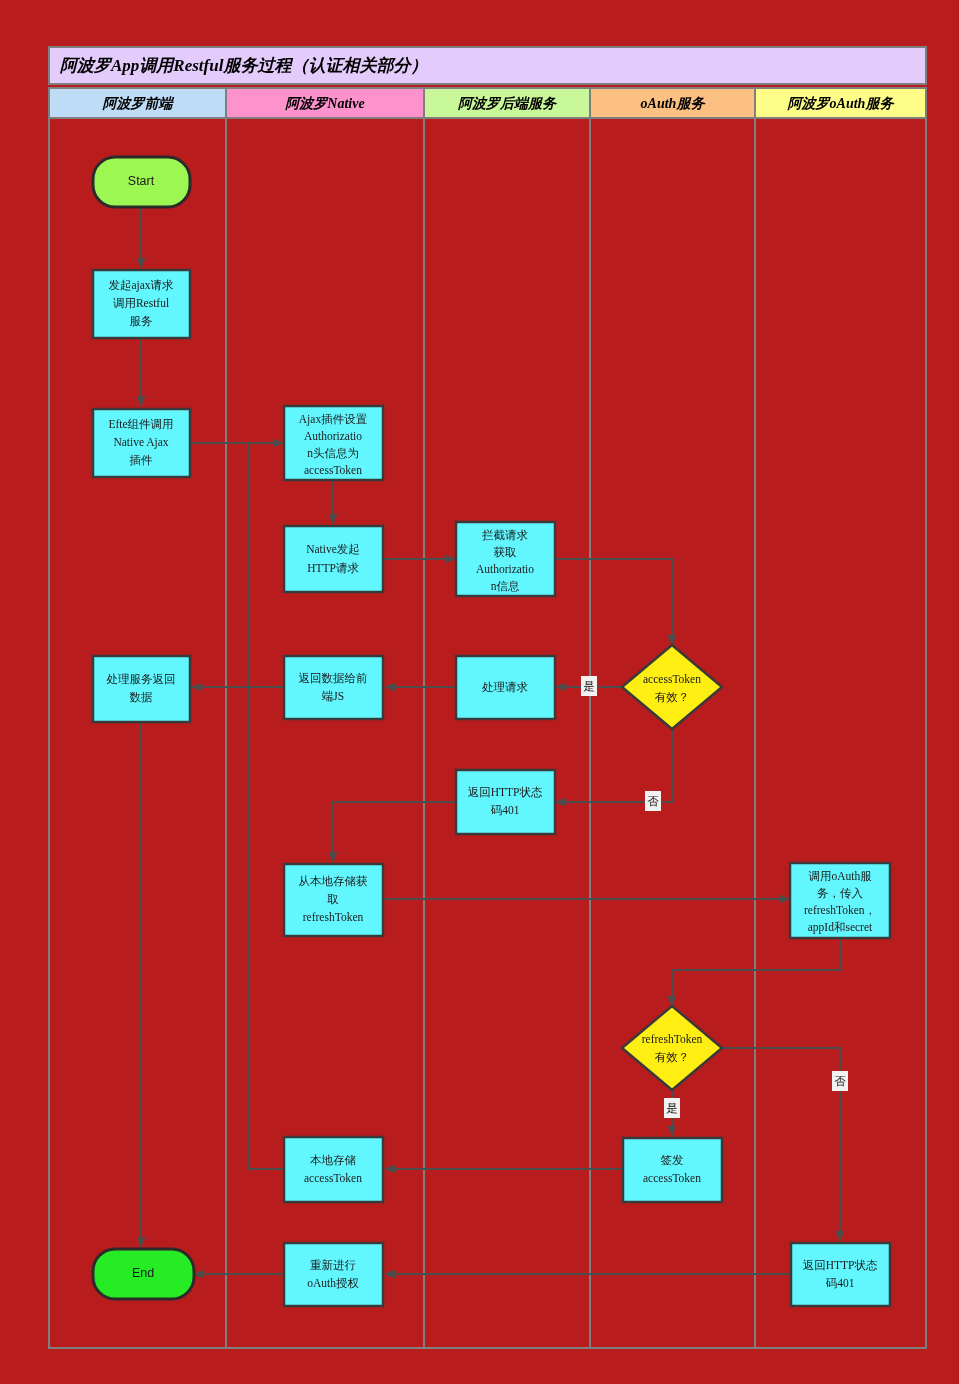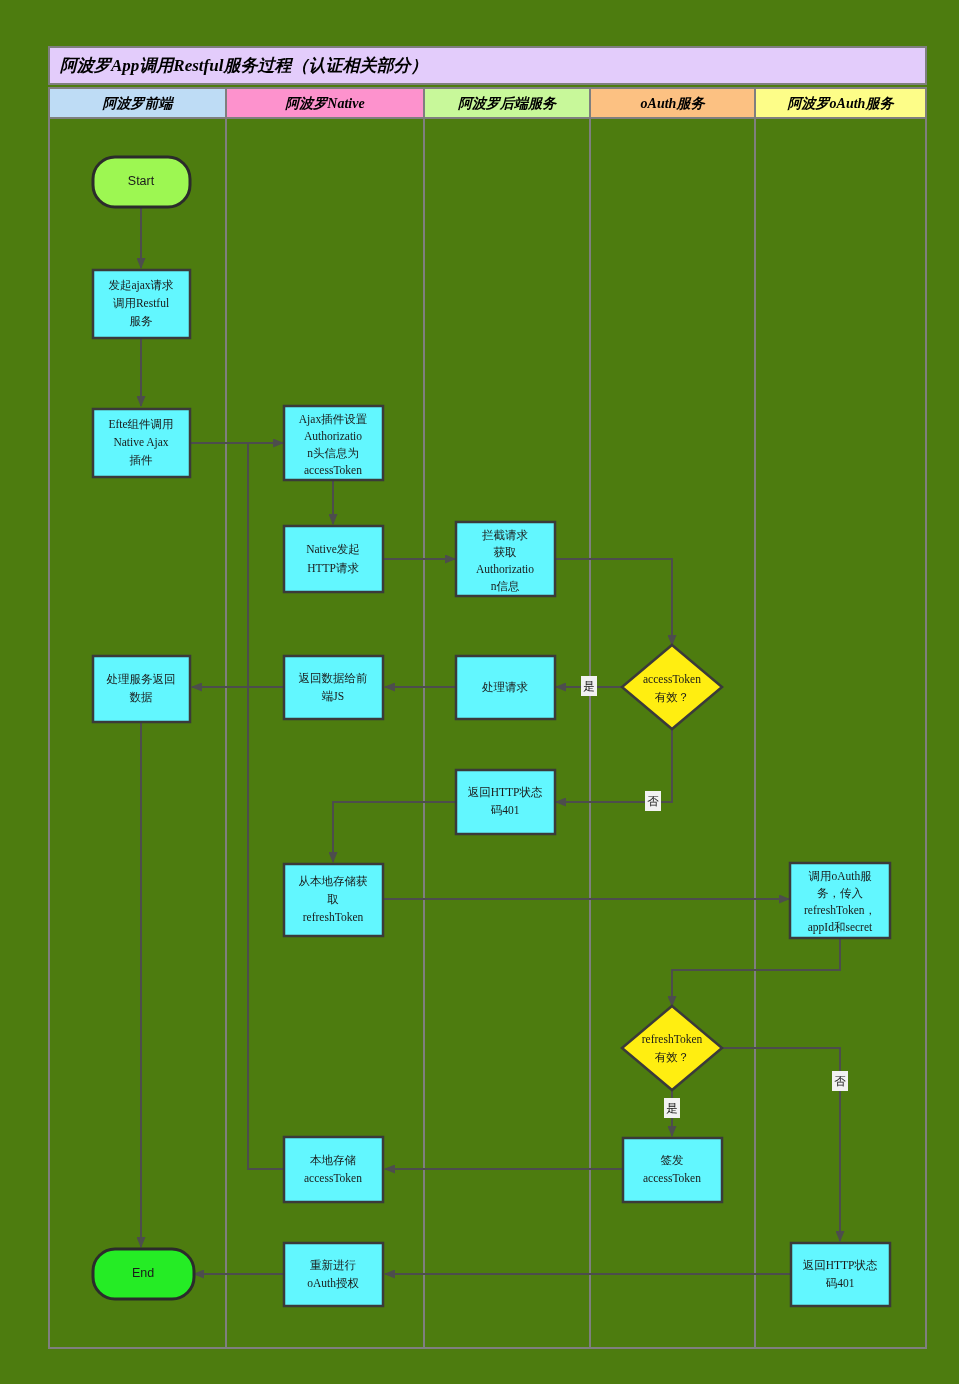--- a/index.html
+++ b/index.html
@@ -10,21 +10,21 @@
     height: 1384px;
     overflow: hidden;
   }
   body {
     font-family: "Liberation Sans", sans-serif;
   }
   #stage {
     position: relative;
     width: 959px;
     height: 1384px;
-    background: #4d7c0f;
+    background: #b91c1c;
   }
   svg#chart {
     position: absolute;
     left: 0;
     top: 0;
     width: 959px;
     height: 1384px;
     display: block;
   }
   .lane-frame {

